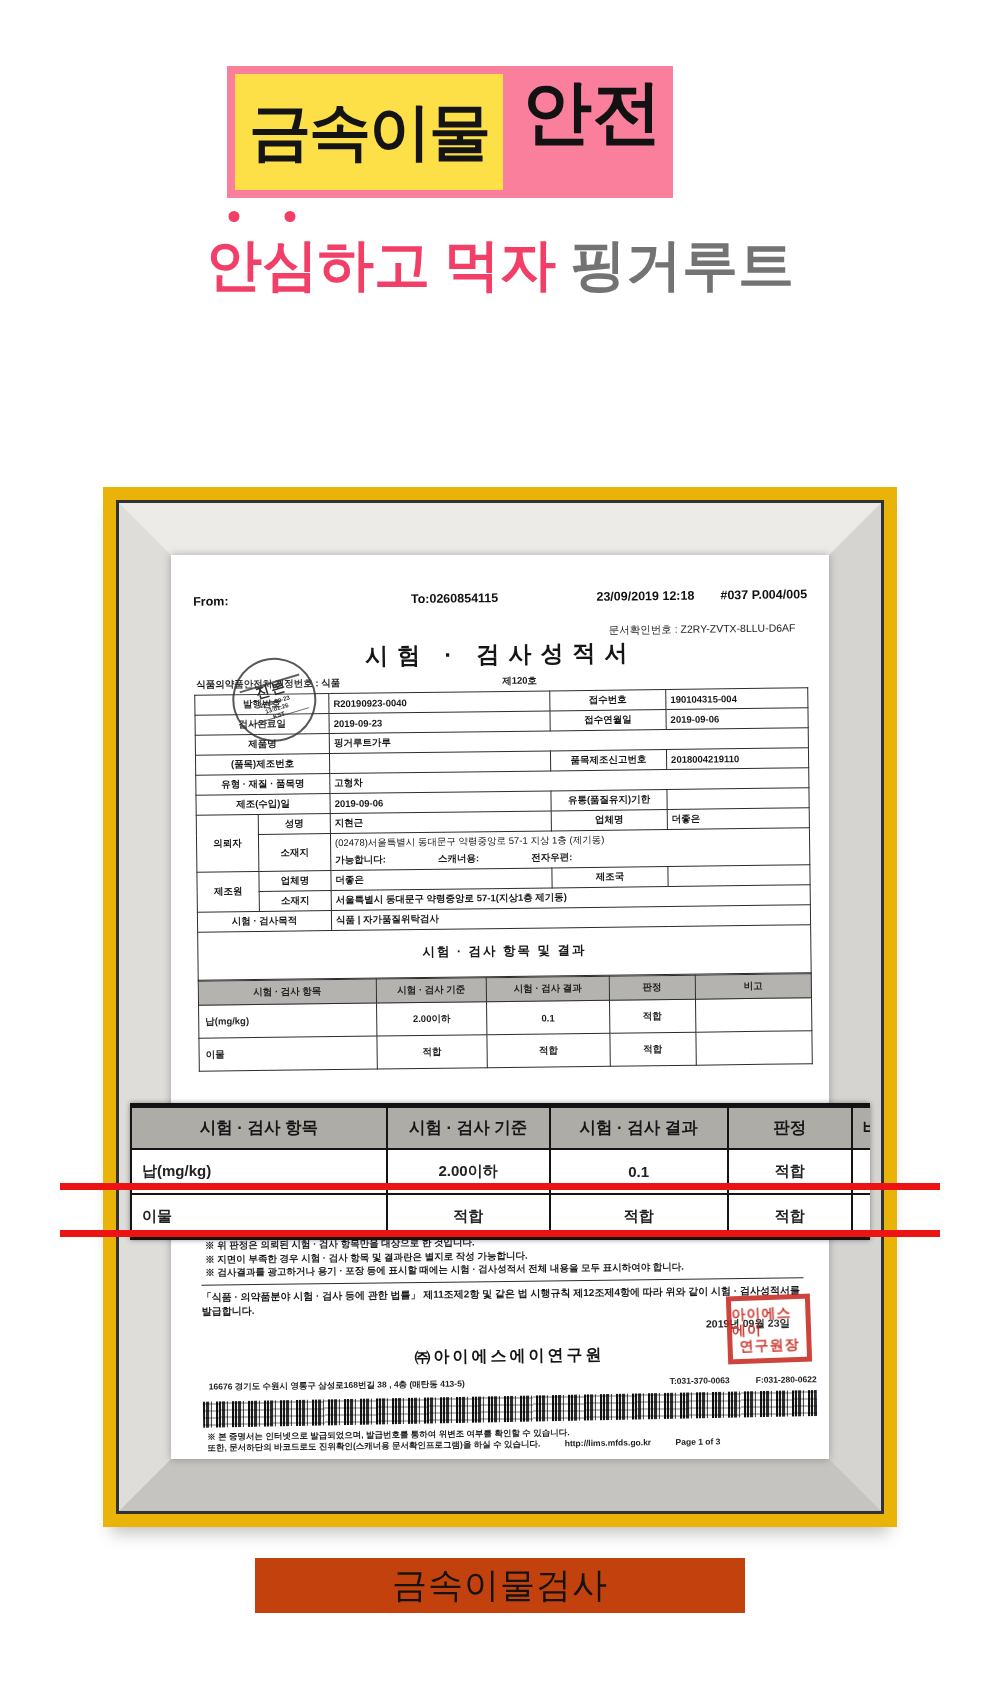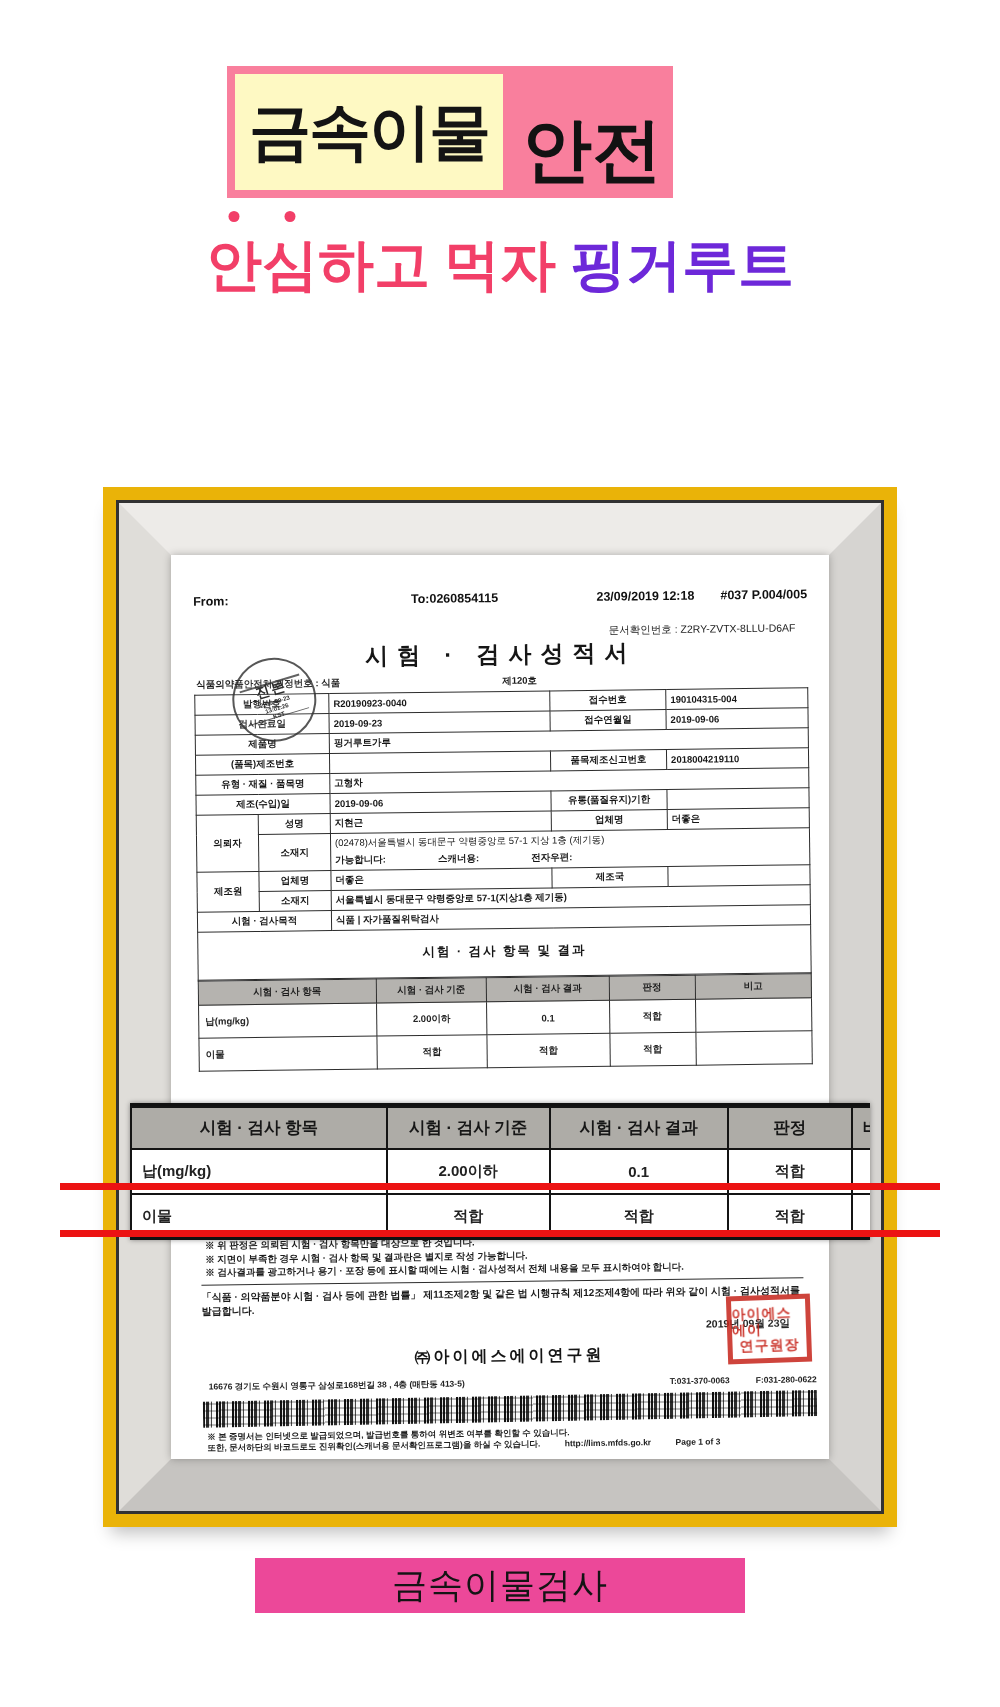--- a/index.html
+++ b/index.html
@@ -1,30 +1,30 @@
 <!DOCTYPE html>
 <html><head>
 <meta charset="utf-8">
 <style>
   * { margin:0; padding:0; box-sizing:border-box; }
   body { font-family:"Liberation Sans", sans-serif; background:#ffffff; }
   #page { position:relative; width:1000px; height:1707px; background:#ffffff; overflow:hidden; margin:0 auto; }
 
   
   .banner { position:absolute; left:227px; top:66px; width:446px; height:132px; display:flex; background:#f97f9d; }
-  .banner-white { width:284px; height:100%; background:#fef9c3; border:8px solid #f97f9d; display:flex; align-items:center; justify-content:center; }
+  .banner-white { width:284px; height:100%; background:#fde047; border:8px solid #f97f9d; display:flex; align-items:center; justify-content:center; }
   .banner-white span { font-size:62px; font-weight:900; letter-spacing:-2px; color:#141414; white-space:nowrap; }
-  .banner-pink { flex:1; display:flex; align-items:flex-end; justify-content:center; }
+  .banner-pink { flex:1; display:flex; align-items:flex-start; justify-content:center; }
   .banner-pink span { font-size:70px; font-weight:900; color:#121212; white-space:nowrap; }
 
   
   .subtitle { position:absolute; left:0; top:228px; width:100%; text-align:center;
     font-family:"Liberation Serif", serif; font-size:56px; font-weight:700; white-space:nowrap; }
   .subtitle .pink { color:#f23f68; }
-  .subtitle .blk { color:#6d28d9;margin-top:20px; }
+  .subtitle .blk { color:#737373;margin-top:20px; }
   .dotchar { position:relative; display:inline-block; }
   .dotchar::before { content:""; position:absolute; top:-17px; left:50%; transform:translateX(-50%);
     width:11px; height:11px; border-radius:50%; background:#f23f68; }
 
   
   .desc { position:absolute; left:0; top:300px; width:100%; text-align:center;
     font-family:"Liberation Serif", serif; font-size:30px; line-height:42px; color:#4c4c4c; }
   .desc .pink { color:#f23f68; }
 
   
@@ -102,21 +102,21 @@
   .barcode { height:26px; margin-top:6px; width:100%;
     background-image:
       repeating-linear-gradient(90deg,#161616 0 2px,#f2f2f2 2px 3px,#2d2d2d 3px 6px,#e8e8e8 6px 8px,#4a4a4a 8px 9px,#fafafa 9px 13px,#111 13px 15px,#ddd 15px 16px),
       repeating-linear-gradient(0deg, rgba(255,255,255,.55) 0 2px, rgba(0,0,0,.25) 2px 4px, rgba(255,255,255,.2) 4px 7px);
     background-blend-mode:multiply; transform:rotate(-.4deg); }
 
   .paper-footer { font-size:8.5px; line-height:11.5px; font-weight:700; color:#222; margin-top:6px; padding-left:4px; }
   .paper-footer .row2 span { margin-left:22px; }
 
   
-  .bottom-label { position:absolute; left:255px; top:1558px; width:490px; height:55px; background:#ec4899;
+  .bottom-label { position:absolute; left:255px; top:1558px; width:490px; height:55px; background:#c2410c;
     display:flex; align-items:center; justify-content:center; font-size:35px; color:#141414; letter-spacing:1px; }
 </style>
 </head>
 <body>
 
 <div id="page">
 
   <div class="banner">
     <div class="banner-white">
       <span>금속이물</span>

